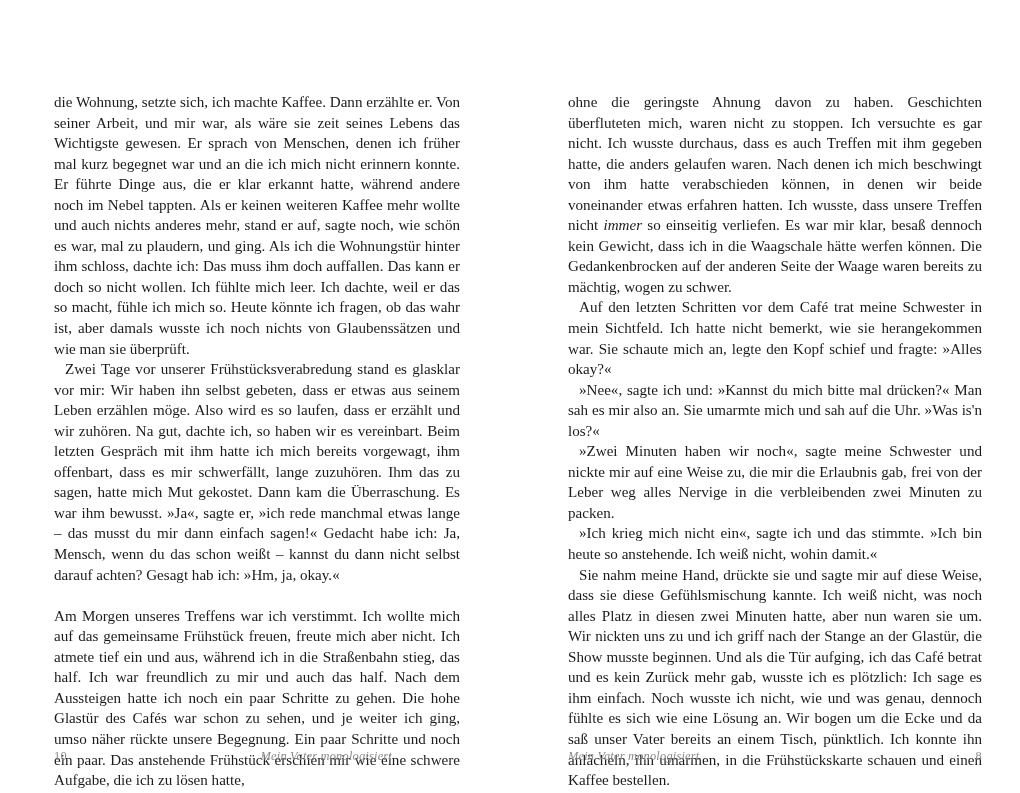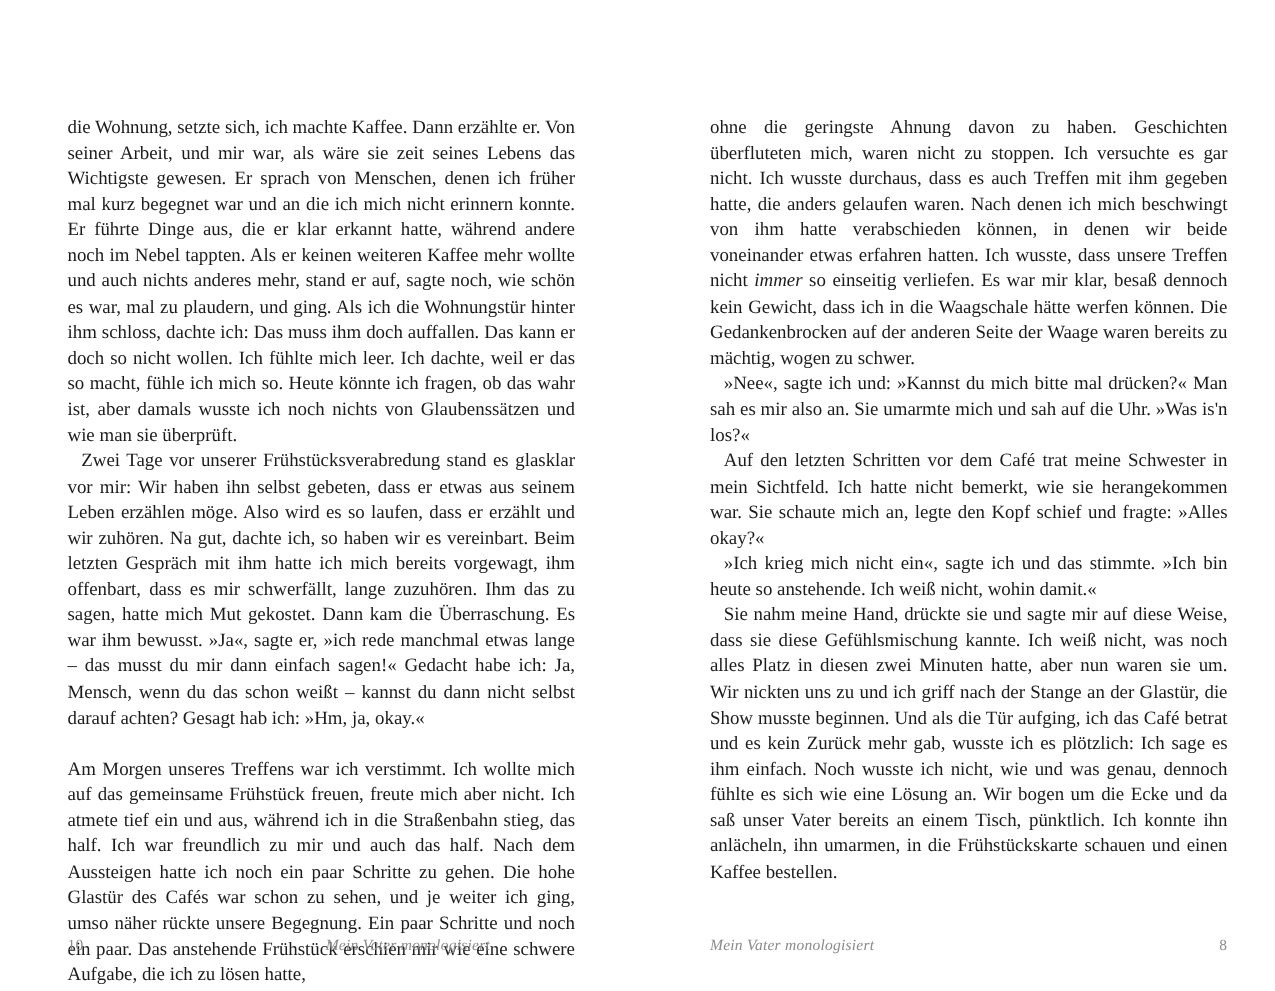--- a/index.html
+++ b/index.html
@@ -86,22 +86,23 @@
     </div>
     <div class="footer footer-left-page">
       <span class="folio">10</span>
       <span class="runhead">Mein Vater monologisiert</span>
     </div>
   </div>
 
   <div class="page page-right">
     <div class="textblock">
       <p class="para no-indent"><span>ohne die geringste Ahnung davon zu haben. Geschichten überfluteten mich, waren nicht zu stoppen. Ich versuchte es gar nicht. Ich wusste durchaus, dass es auch Treffen mit ihm gegeben hatte, die anders gelaufen waren. Nach denen ich mich beschwingt von ihm hatte verabschieden können, in denen wir beide voneinander etwas erfahren hatten. Ich wusste, dass unsere Treffen nicht </span><span class="it">immer</span><span> so einseitig verliefen. Es war mir klar, besaß dennoch kein Gewicht, dass ich in die Waagschale hätte werfen können. Die Gedankenbrocken auf der anderen Seite der Waage waren bereits zu mächtig, wogen zu schwer.</span></p>
+      <p class="para">Auf den letzten Schritten vor dem Café trat meine Schwester in mein Sichtfeld. Ich hatte nicht bemerkt, wie sie herangekommen war. Sie schaute mich an, legte den Kopf schief und fragte: »Alles okay?«</p>
       <p class="para">»Nee«, sagte ich und: »Kannst du mich bitte mal drücken?« Man sah es mir also an. Sie umarmte mich und sah auf die Uhr. »Was is'n los?«</p>
-      <p class="para">Auf den letzten Schritten vor dem Café trat meine Schwester in mein Sichtfeld. Ich hatte nicht bemerkt, wie sie herangekommen war. Sie schaute mich an, legte den Kopf schief und fragte: »Alles okay?«</p>
+      <p class="para">»Zwei Minuten haben wir noch«, sagte meine Schwester und nickte mir auf eine Weise zu, die mir die Erlaubnis gab, frei von der Leber weg alles Nervige in die verbleibenden zwei Minuten zu packen.</p>
       <p class="para">»Ich krieg mich nicht ein«, sagte ich und das stimmte. »Ich bin heute so anstehende. Ich weiß nicht, wohin damit.«</p>
       <p class="para">Sie nahm meine Hand, drückte sie und sagte mir auf diese Weise, dass sie diese Gefühlsmischung kannte. Ich weiß nicht, was noch alles Platz in diesen zwei Minuten hatte, aber nun waren sie um. Wir nickten uns zu und ich griff nach der Stange an der Glastür, die Show musste beginnen. Und als die Tür aufging, ich das Café betrat und es kein Zurück mehr gab, wusste ich es plötzlich: Ich sage es ihm einfach. Noch wusste ich nicht, wie und was genau, dennoch fühlte es sich wie eine Lösung an. Wir bogen um die Ecke und da saß unser Vater bereits an einem Tisch, pünktlich. Ich konnte ihn anlächeln, ihn umarmen, in die Frühstückskarte schauen und einen Kaffee bestellen.</p>
     </div>
     <div class="footer footer-right-page">
       <span class="runhead">Mein Vater monologisiert</span>
       <span class="folio">8</span>
     </div>
   </div>
 
 </div>

